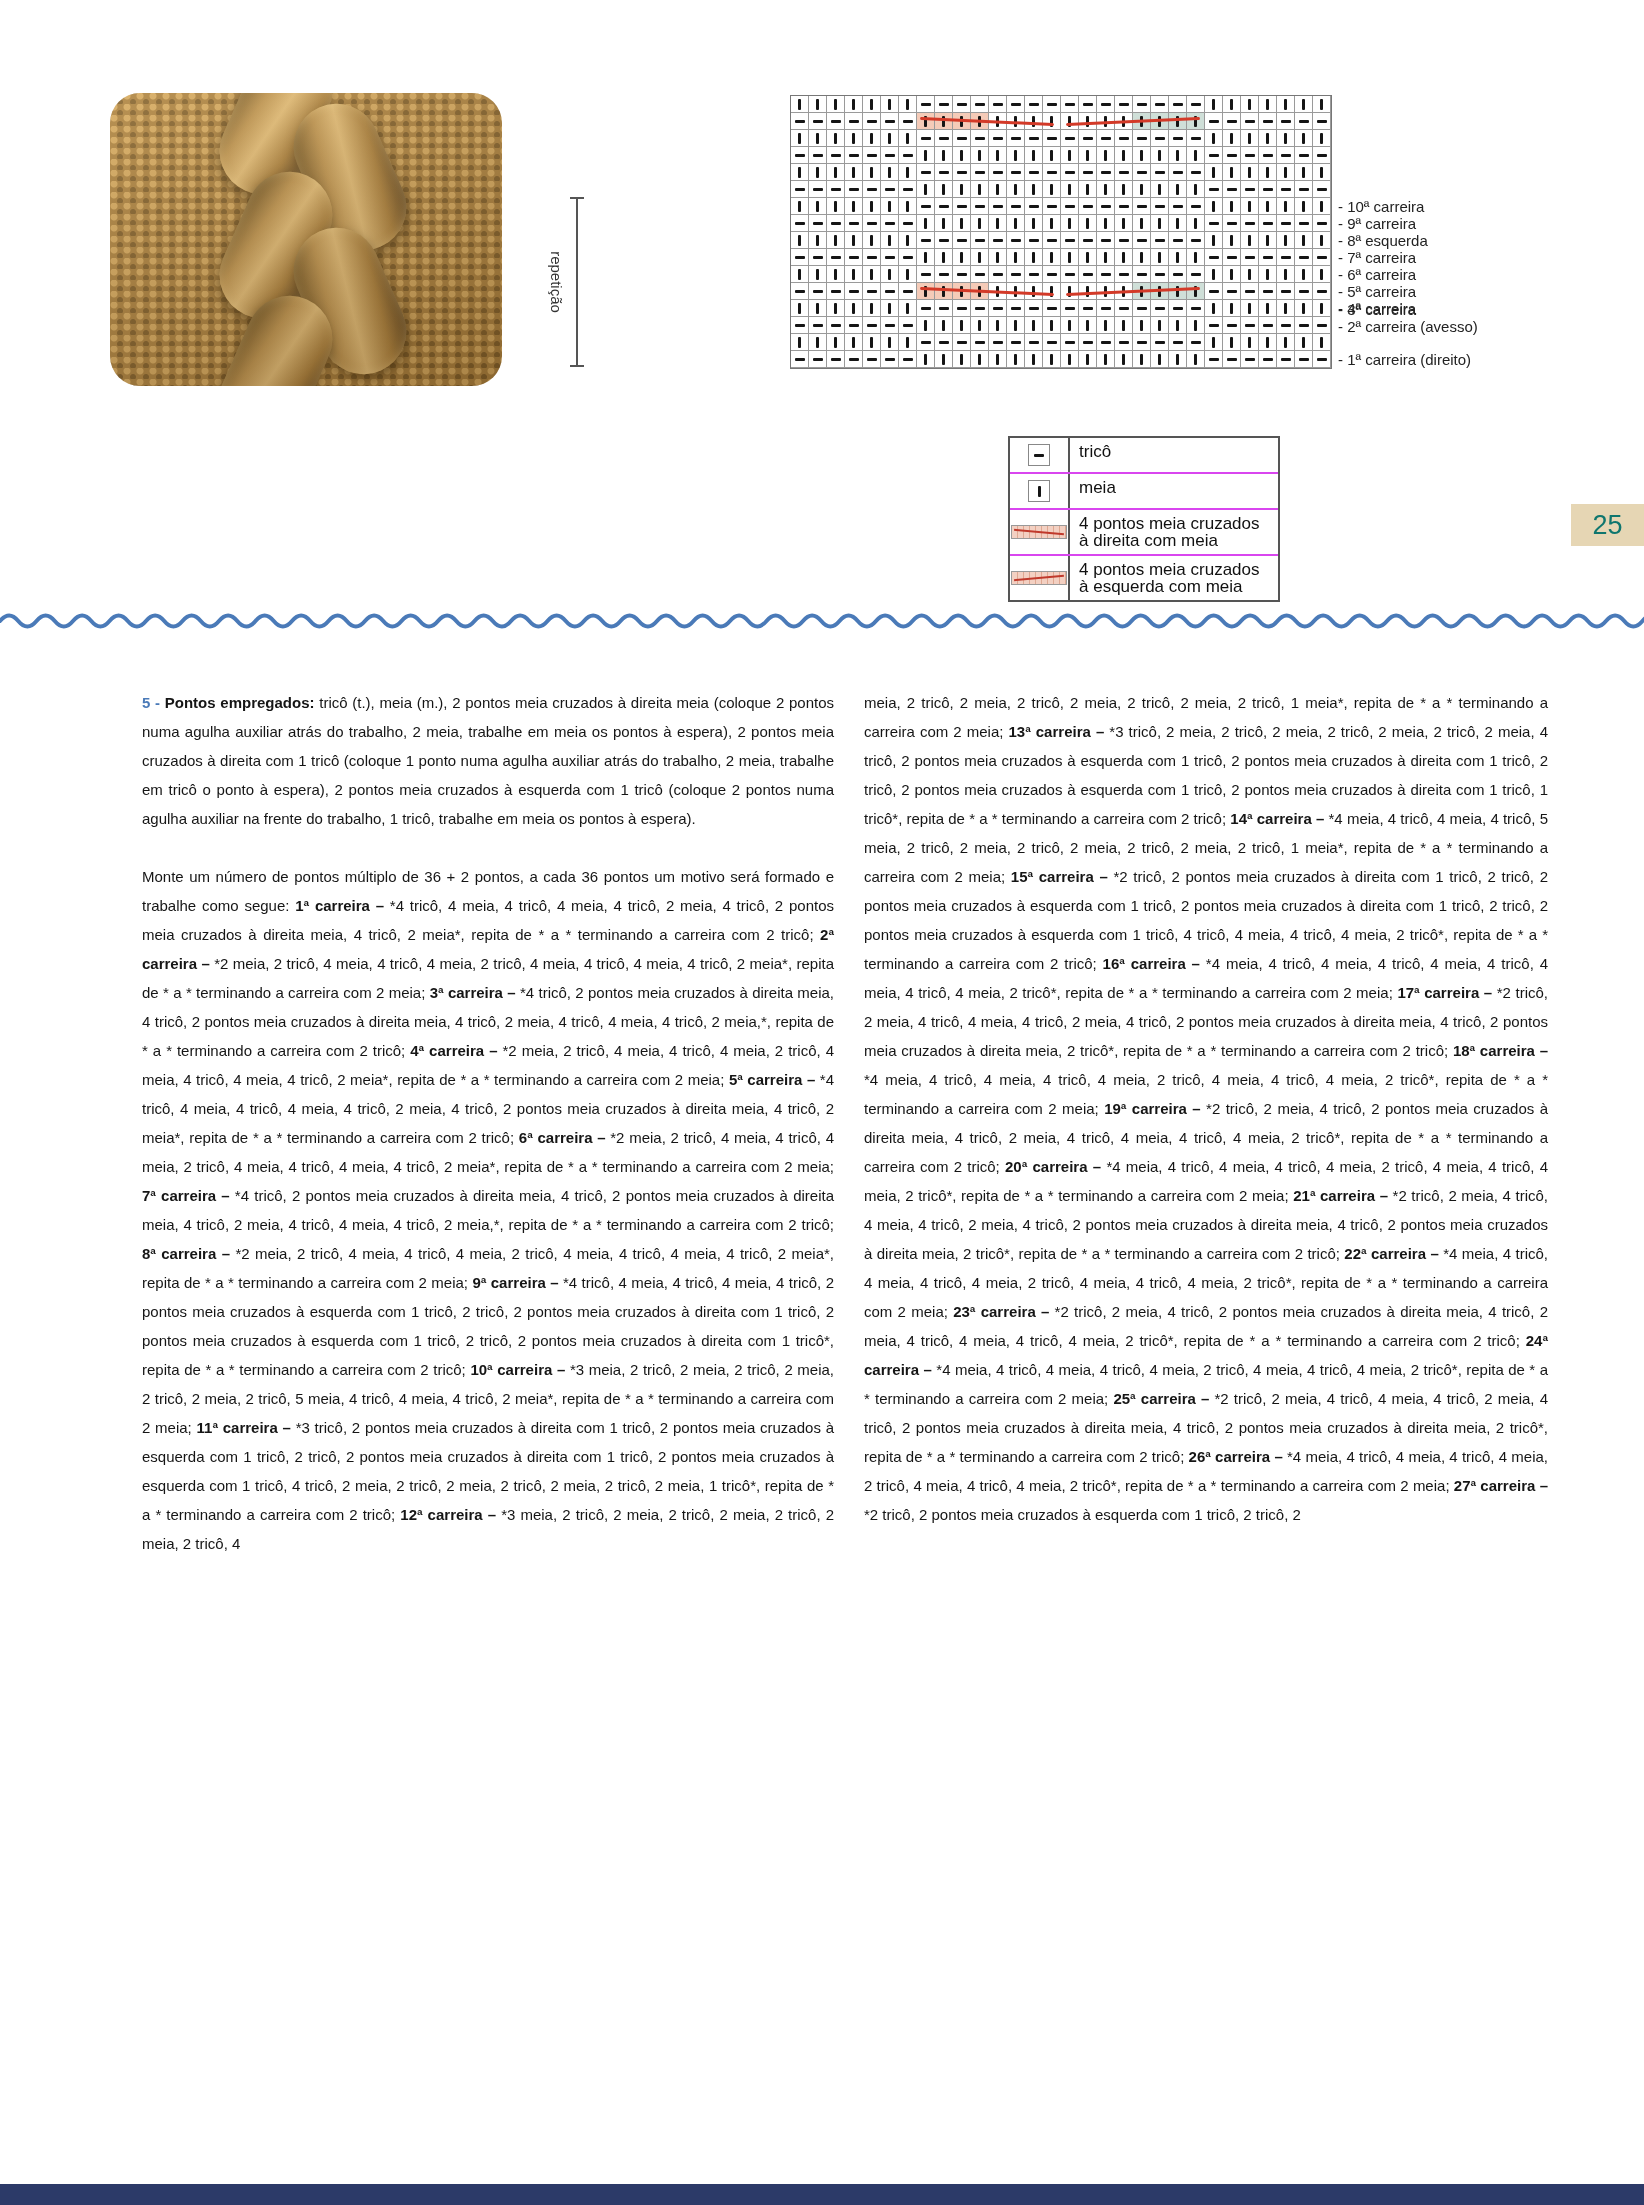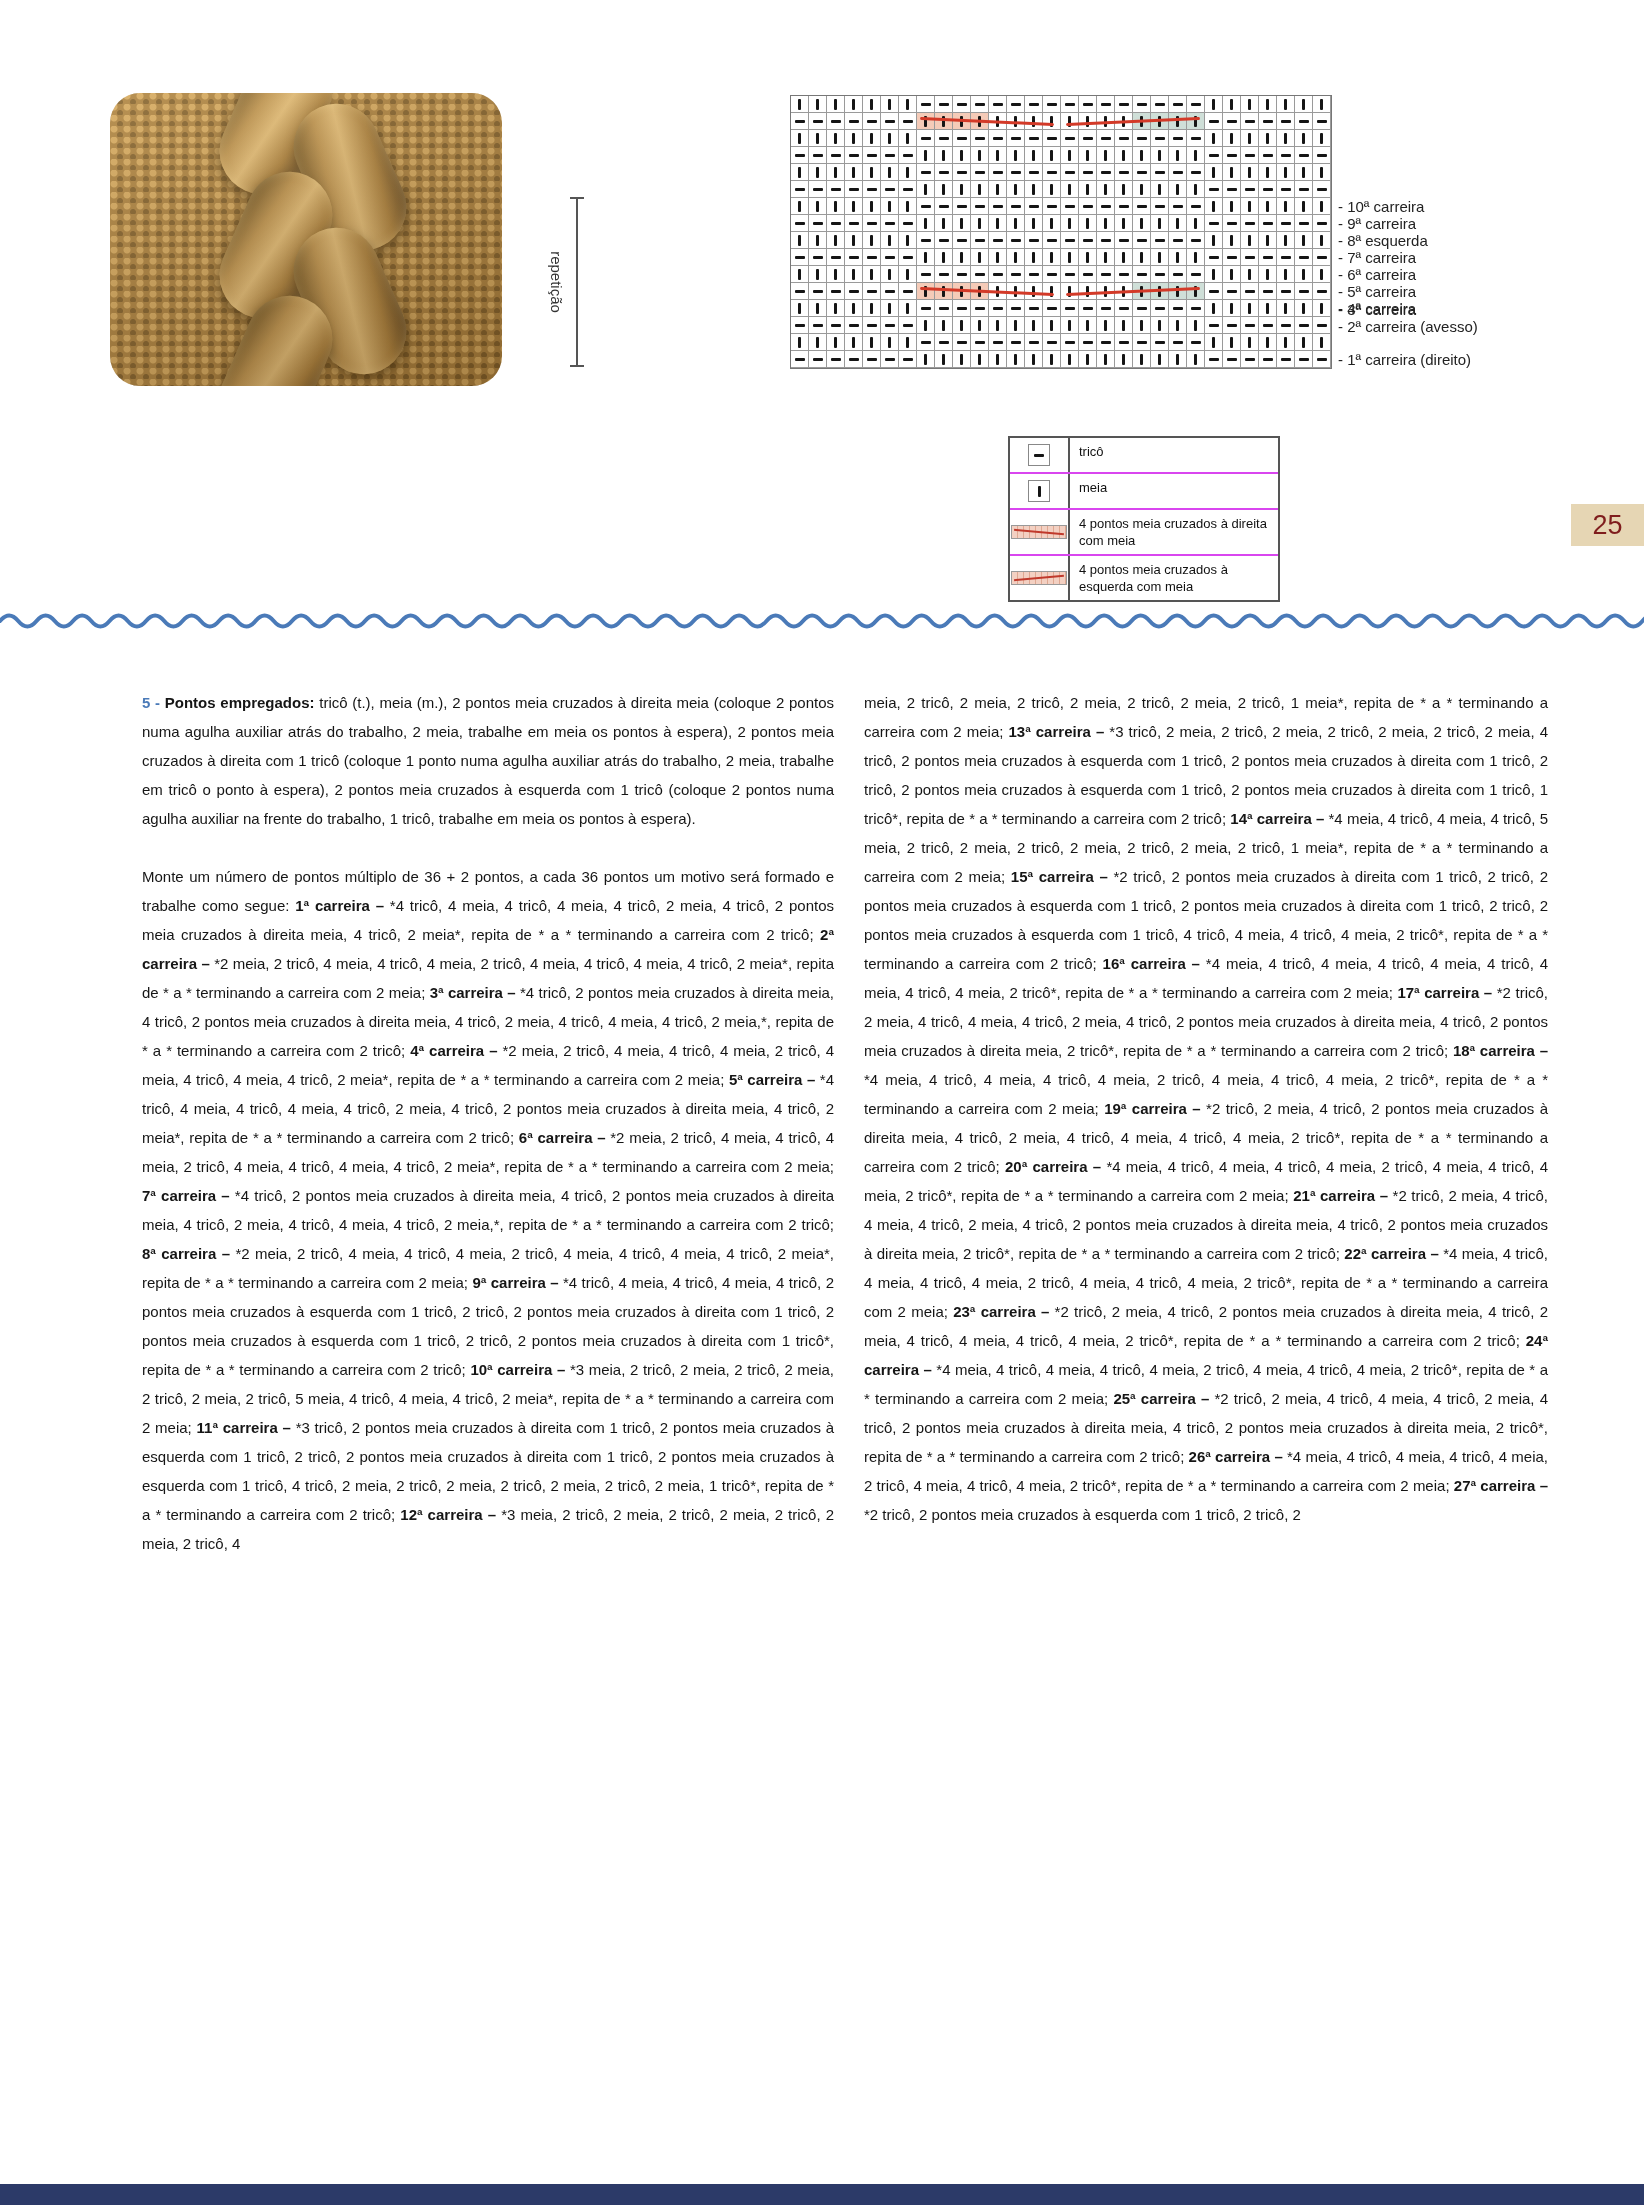--- a/index.html
+++ b/index.html
@@ -40,31 +40,31 @@
   .repeat::before,.repeat::after{content:"";position:absolute;left:0;width:14px;height:2px;background:#555;}
   .repeat::before{top:0;} .repeat::after{bottom:0;}
   .repeat .vline{position:absolute;left:6px;top:0;bottom:0;width:2px;background:#555;}
   .rep-label{position:absolute;left:-14px;top:50%;transform:translate(-50%,-50%) rotate(90deg);font-size:15px;color:#333;white-space:nowrap;}
 
   
   .legend{position:absolute;left:1008px;top:436px;width:272px;border:2px solid #555;background:#fff;box-sizing:border-box;}
   .lg-row{display:flex;border-top:2px solid #d946ef;}
   .lg-row:first-child{border-top:0;}
   .lg-sym{width:58px;border-right:2px solid #555;display:flex;align-items:center;justify-content:center;padding:6px 0;flex:none;}
-  .lg-label{flex:1;padding:5px 9px;font-size:13px;line-height:17px;color:#111;}
+  .lg-label{flex:1;padding:5px 9px;font-size:17px;line-height:17px;color:#111;}
   .sym-box{width:20px;height:20px;border:1px solid #888;display:flex;align-items:center;justify-content:center;background:#fff;}
   .cable-chip{width:54px;height:12px;border:1px solid #999;position:relative;
     background:repeating-linear-gradient(90deg,#f3d0c2 0 5px,#dfa892 5px 6px);}
   .cable-chip i{position:absolute;left:2px;right:2px;top:5px;height:2px;background:#c0392b;display:block;}
   .cable-chip.right i{transform:rotate(5deg);}
   .cable-chip.left  i{transform:rotate(-5deg);}
 
   
   .page-tab{position:absolute;right:0;top:504px;width:73px;height:42px;background:#e6d6b4;
-    display:flex;align-items:center;justify-content:center;font-size:27px;color:#7f1d1d;}
+    display:flex;align-items:center;justify-content:center;font-size:27px;color:#0f766e;}
 
   
   .wave{position:absolute;left:0;top:606px;width:1680px;height:30px;}
   .wave path{fill:none;stroke:#4a7ab8;stroke-width:4;stroke-linecap:round;}
 
   
   .col{position:absolute;top:688px;font-size:15px;line-height:29px;text-align:justify;color:#151515;}
   .col-left{left:142px;width:692px;}
   .col-right{left:864px;width:684px;}
   .col p{margin:0;}

